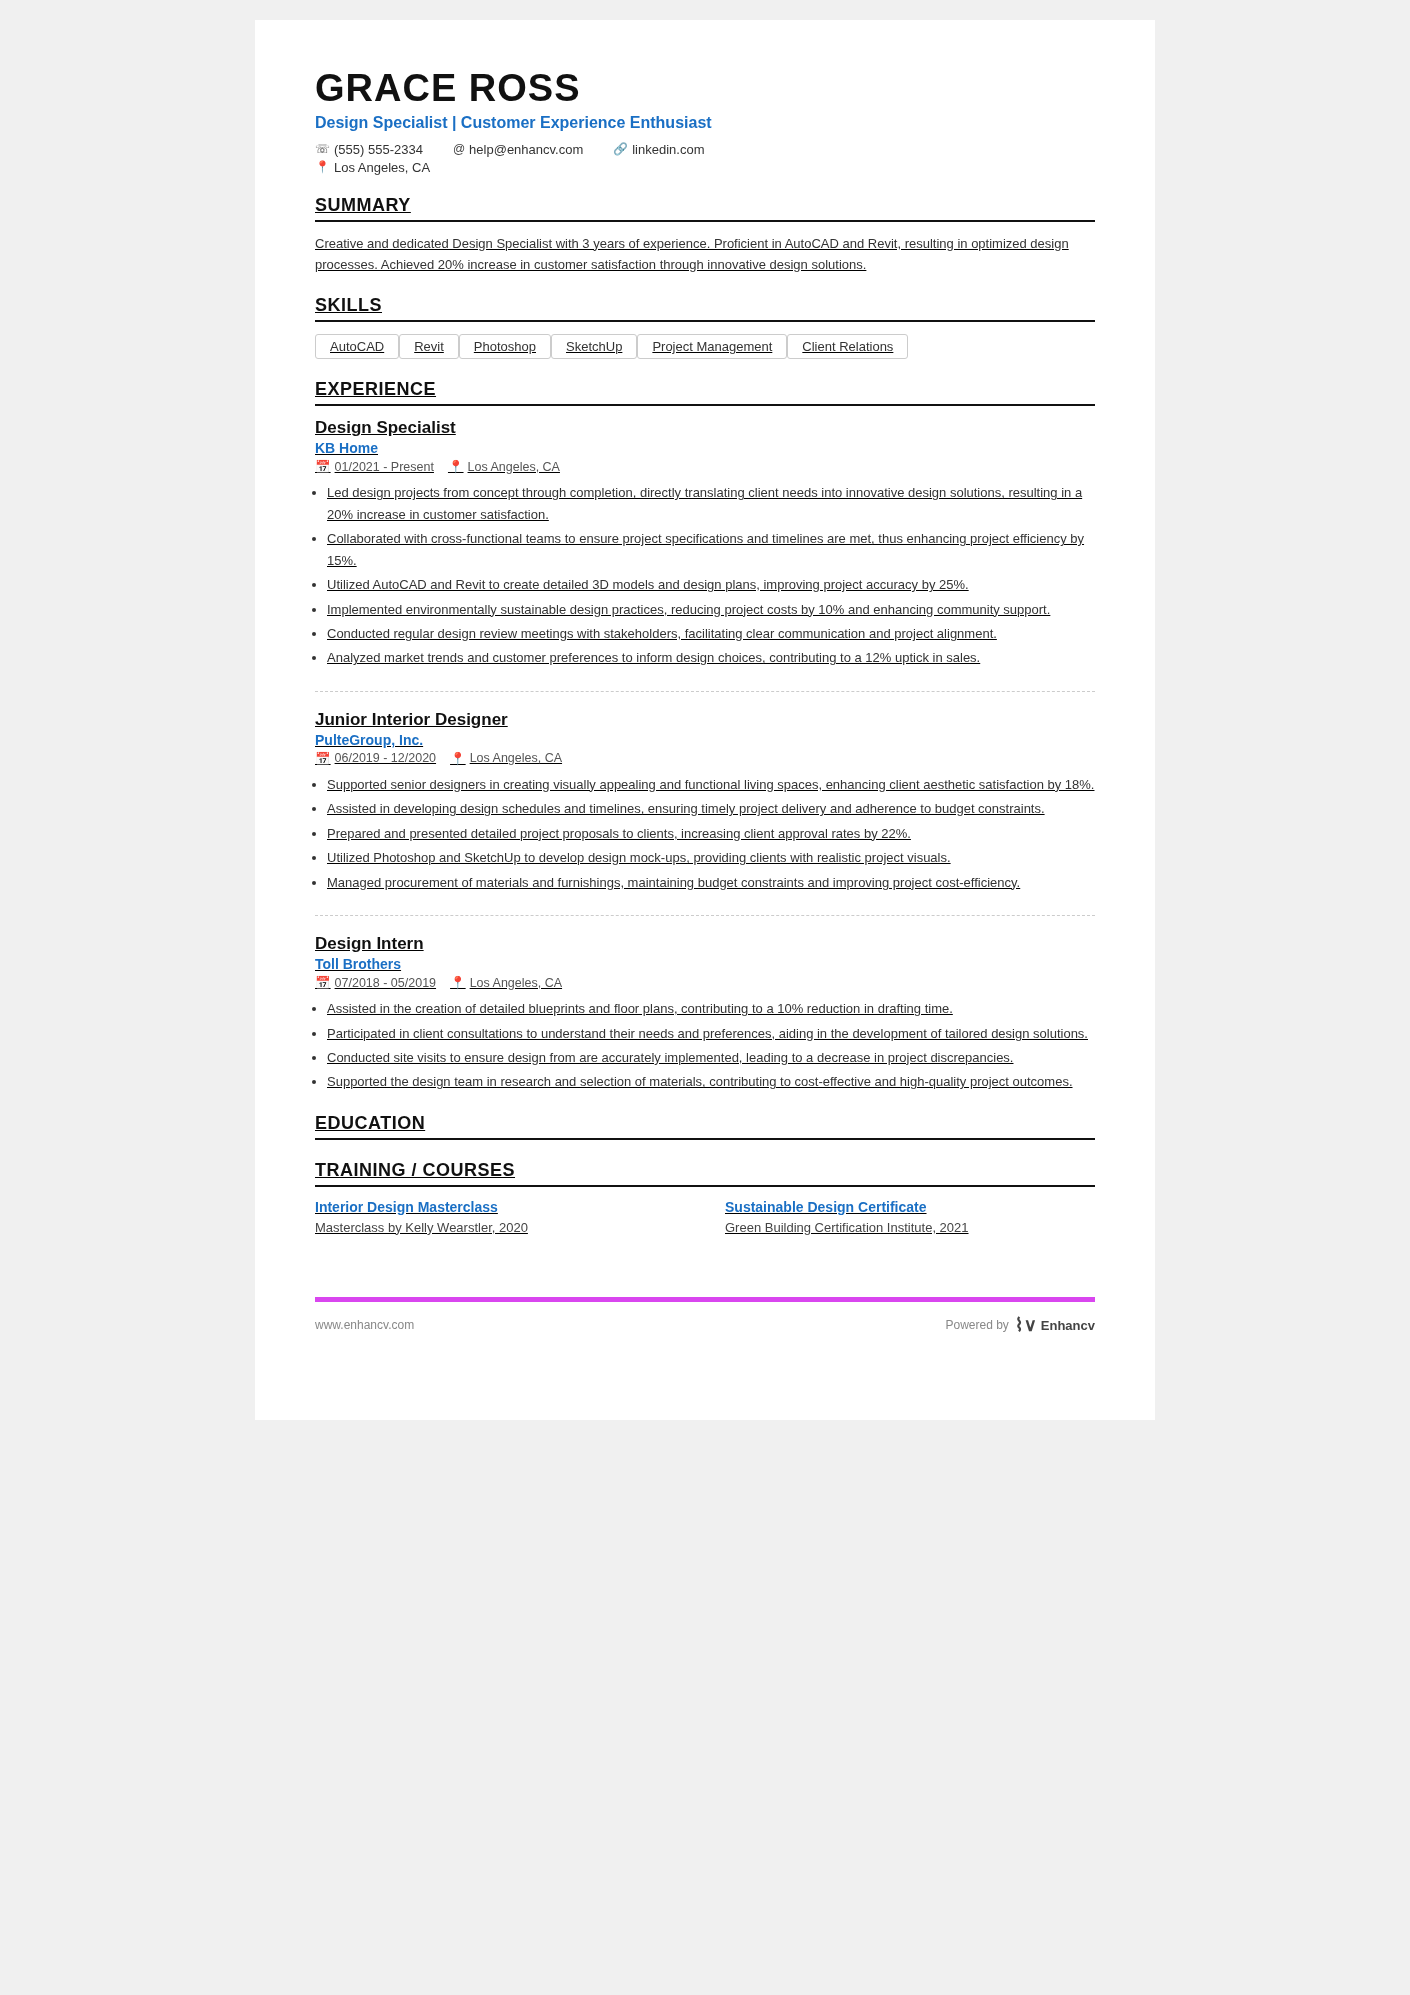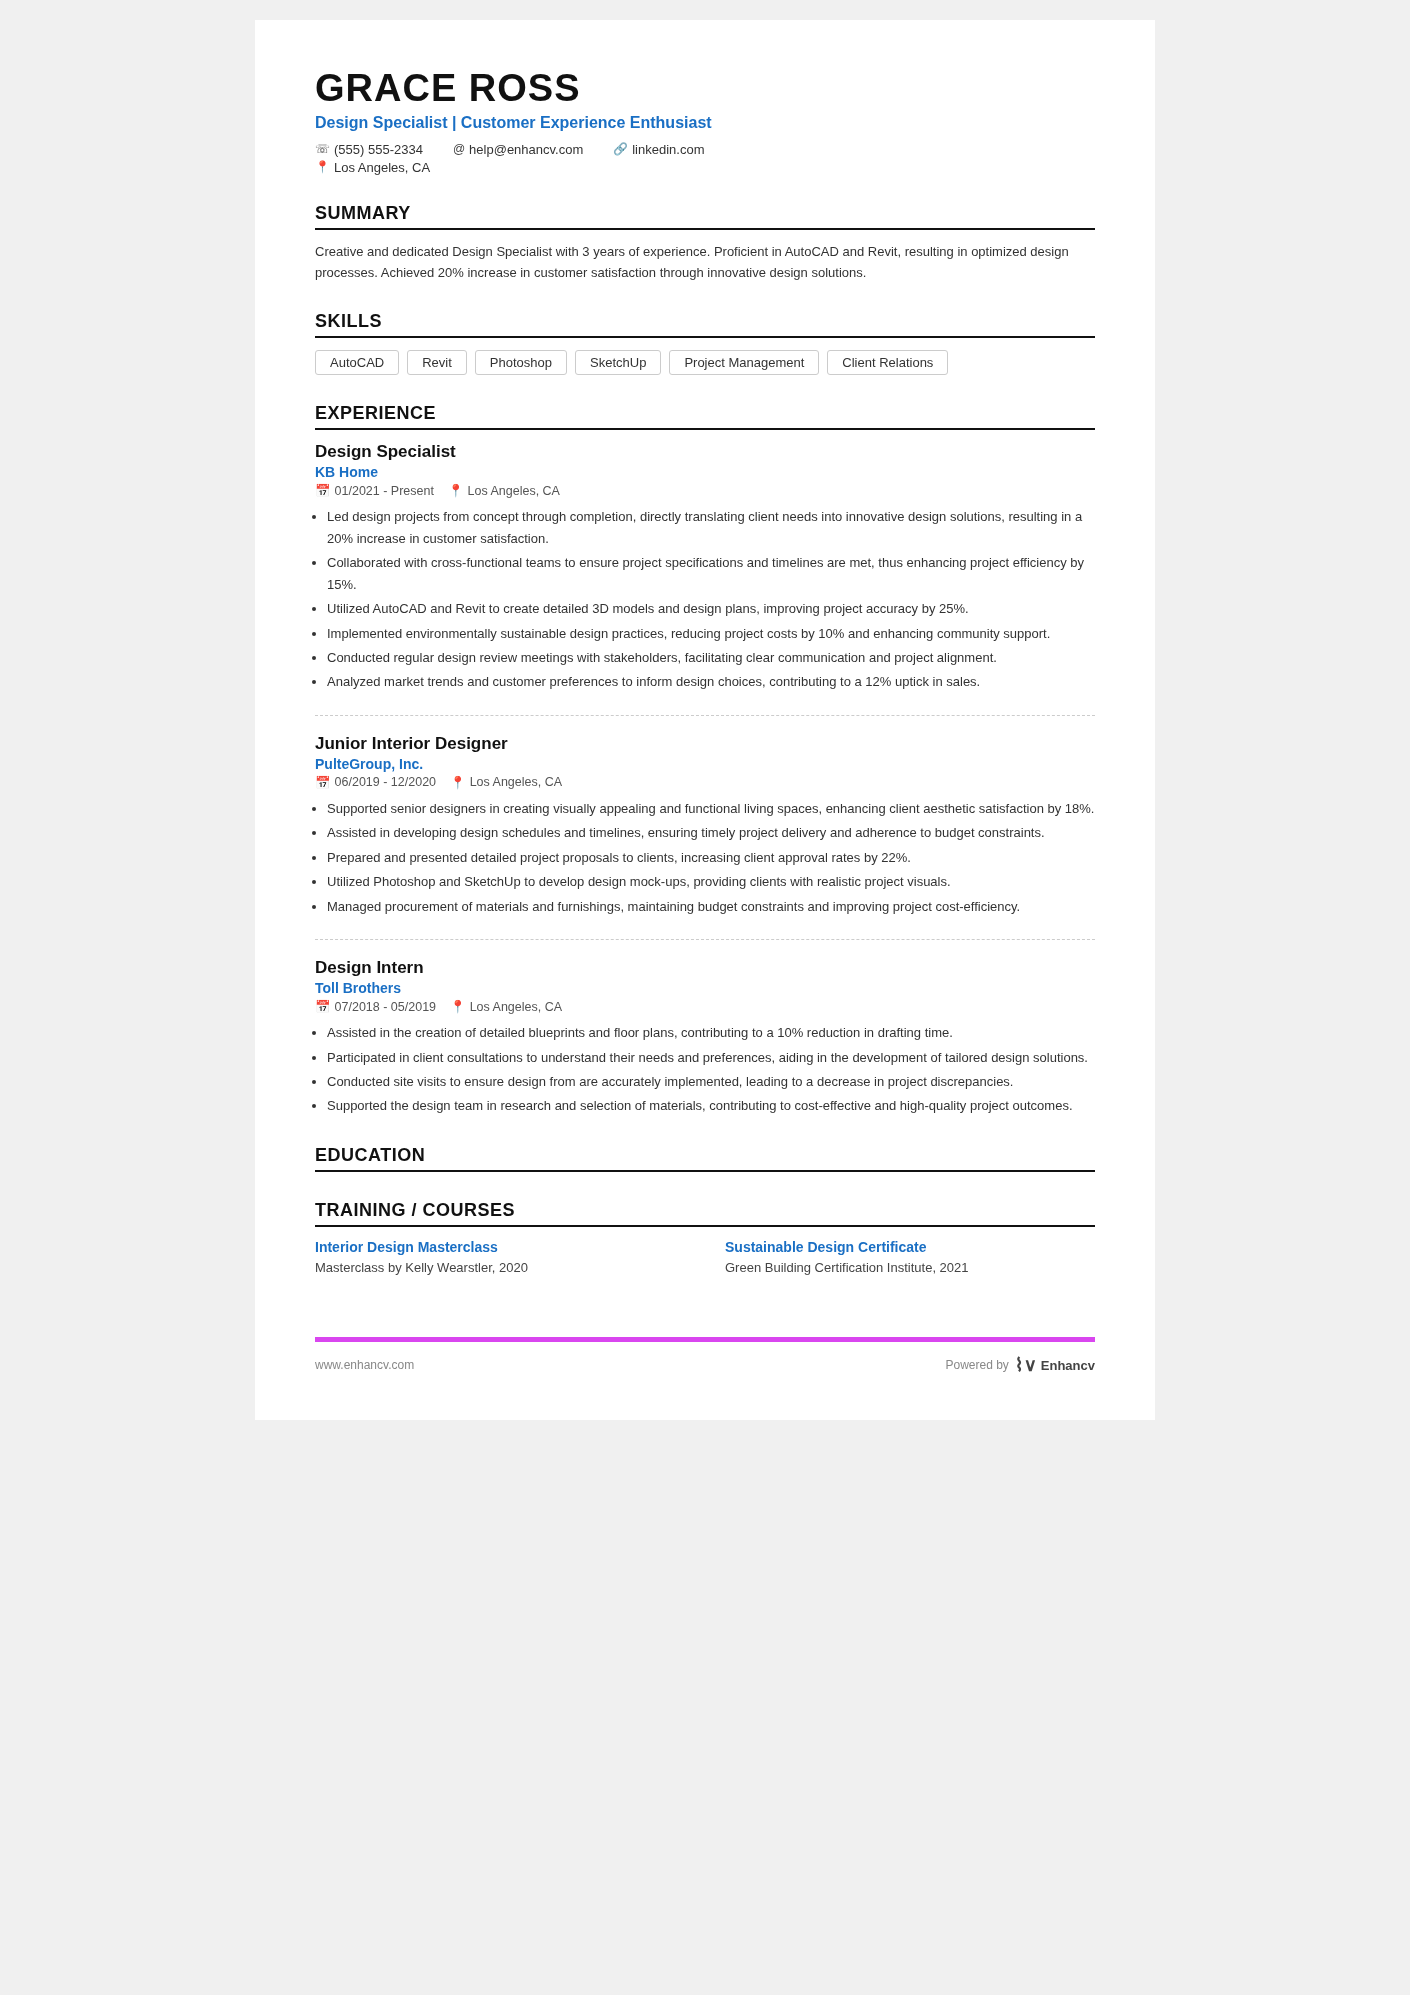--- a/index.html
+++ b/index.html
@@ -43,41 +43,41 @@
     .contact-item {
       display: flex;
       align-items: center;
       gap: 4px;
     }
     .contact-icon {
       color: #444;
       font-size: 12px;
     }
     .section {
-      margin-top: 28px;
+      margin-top: 20px;
+      text-decoration: underline;
     }
     .section-title {
       font-size: 18px;
       font-weight: 900;
       color: #111;
       text-transform: uppercase;
       border-bottom: 2.5px solid #111;
       padding-bottom: 4px;
       margin-bottom: 12px;
       letter-spacing: 0.5px;
     }
     .summary-text {
       font-size: 13px;
       color: #333;
       line-height: 1.6;
     }
     .skills-row {
       display: flex;
       flex-wrap: wrap;
-      gap: 8px;
     }
     .skill-tag {
       border: 1px solid #ccc;
       border-radius: 3px;
       padding: 4px 14px;
       font-size: 13px;
       color: #333;
     }
     .experience-item {
       margin-bottom: 22px;

